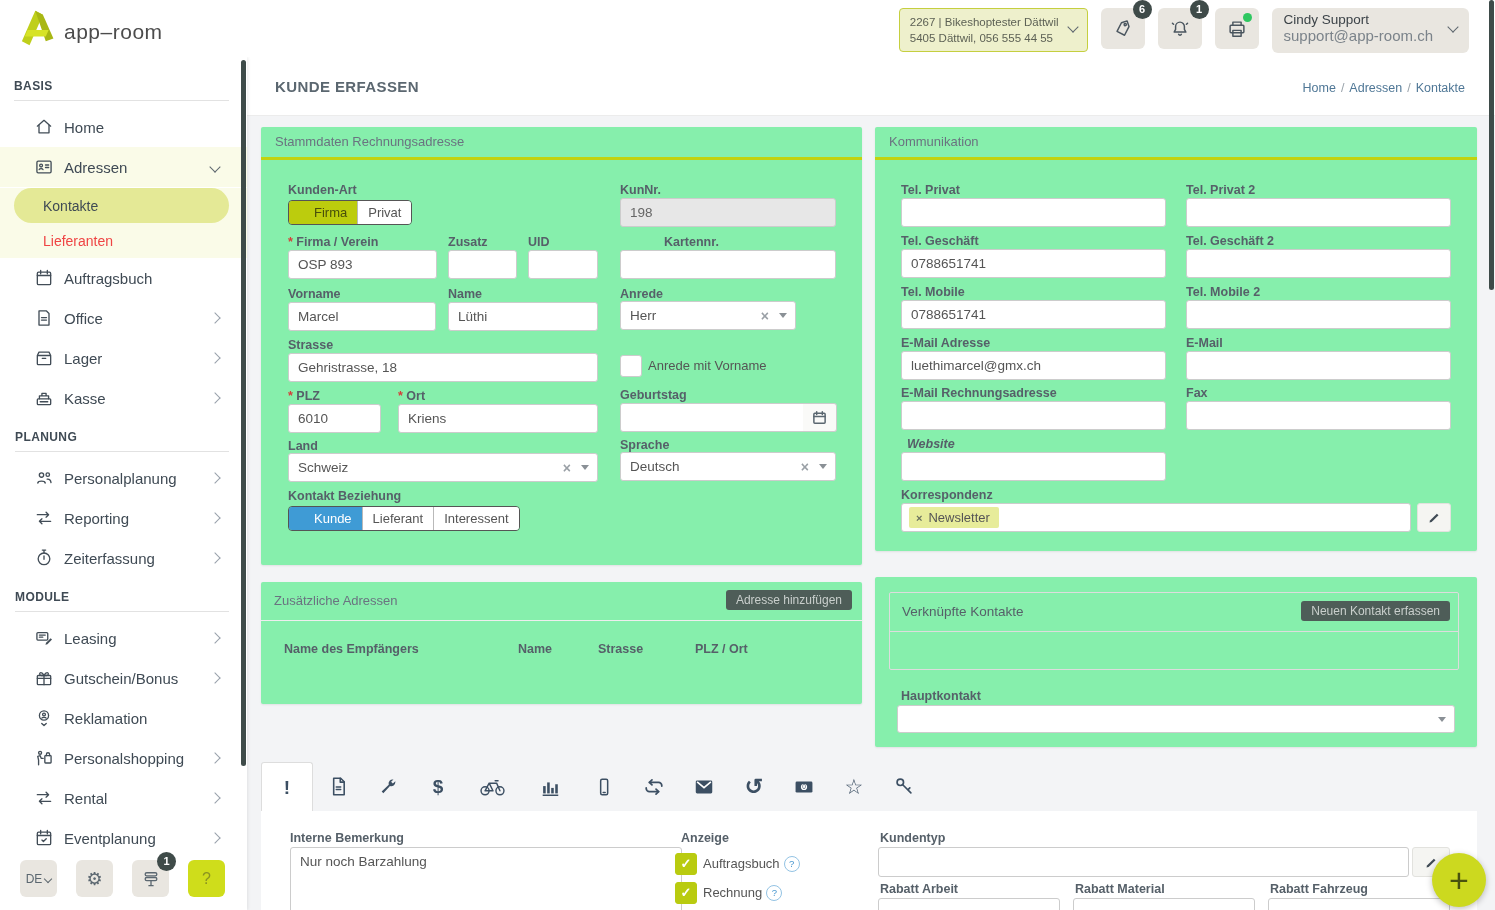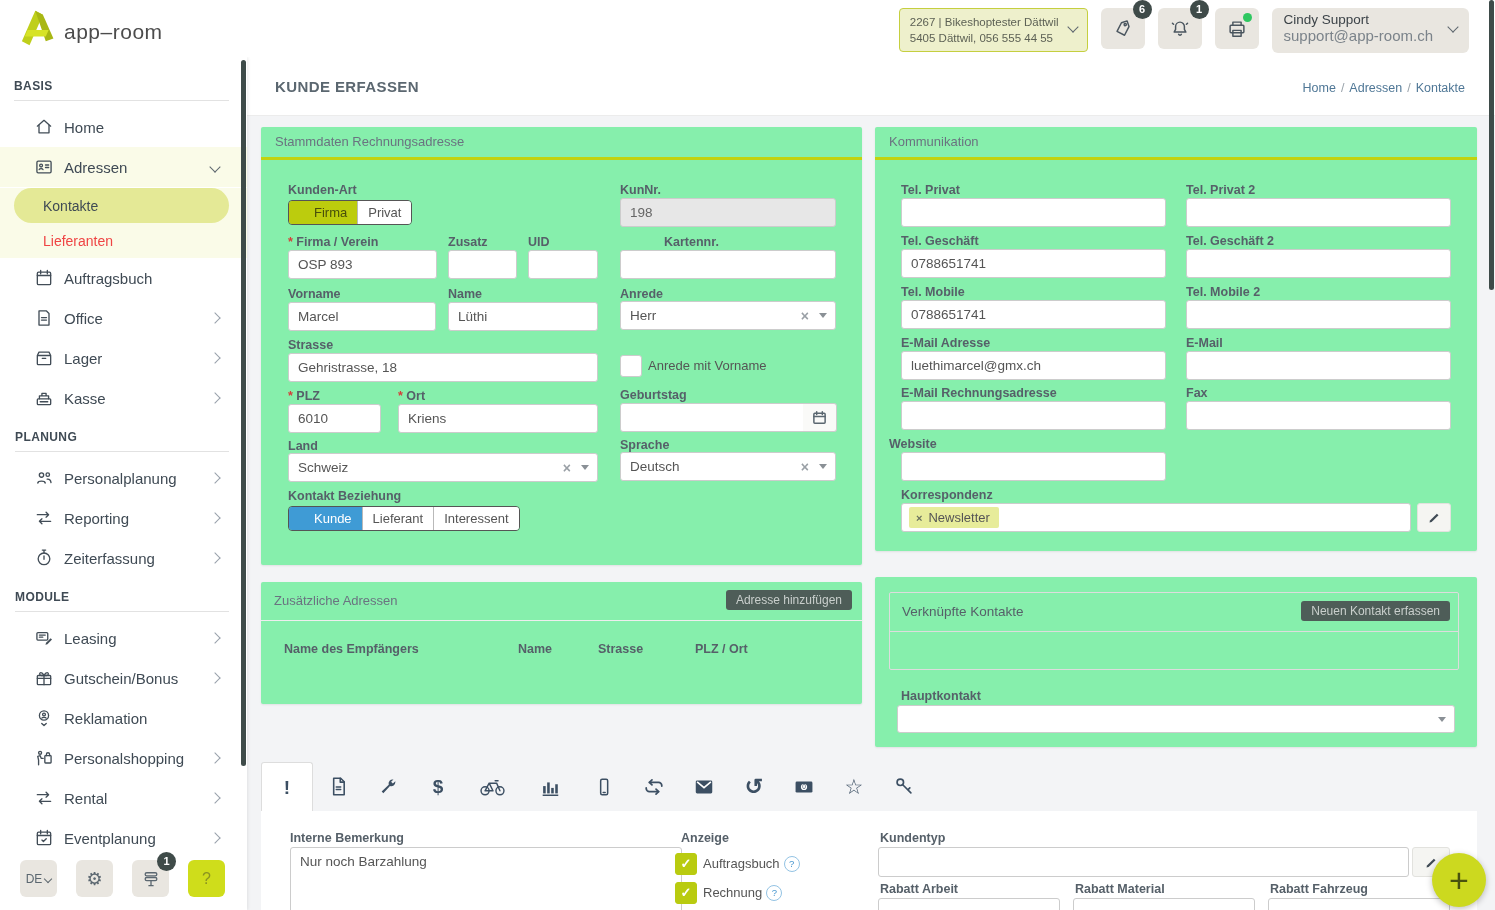--- a/index.html
+++ b/index.html
@@ -432,21 +432,21 @@
     <div class="lbl" style="left:359px;top:108px;margin-left:44px;">Kartennr.</div>
     <input class="inp" style="left: 359px; top: 123px; width: 216px;" value="">
 
     <div class="lbl" style="left:27px;top:160px;">Vorname</div>
     <input class="inp" style="left: 27px; top: 175px; width: 148px;" value="Marcel">
 
     <div class="lbl" style="left:187px;top:160px;">Name</div>
     <input class="inp" style="left: 187px; top: 175px; width: 150px;" value="Lüthi">
 
     <div class="lbl" style="left:359px;top:160px;">Anrede</div>
-    <div class="selbox" style="left:359px;top:174px;width:216px;">
+    <div class="selbox" style="left:359px;top:174px;width:176px;">
       <span class="val">Herr</span>
       <span class="clr">×</span>
       <span class="caret"></span>
     </div>
 
     <div class="lbl" style="left:27px;top:211px;">Strasse</div>
     <input class="inp" style="left: 27px; top: 226px; width: 310px;" value="Gehristrasse, 18">
 
     <span class="cbx" style="left:359px;top:228px;"></span>
     <span class="cblbl" style="left:387px;top:231px;">Anrede mit Vorname</span>
@@ -509,21 +509,21 @@
     <div class="lbl" style="left:26px;top:209px;">E-Mail Adresse</div>
     <input class="inp" style="left: 26px; top: 224px; width: 265px;" value="luethimarcel@gmx.ch">
     <div class="lbl" style="left:311px;top:209px;">E-Mail</div>
     <input class="inp" style="left: 311px; top: 224px; width: 265px;" value="">
 
     <div class="lbl" style="left:26px;top:259px;">E-Mail Rechnungsadresse</div>
     <input class="inp" style="left: 26px; top: 274px; width: 265px;" value="">
     <div class="lbl" style="left:311px;top:259px;">Fax</div>
     <input class="inp" style="left: 311px; top: 274px; width: 265px;" value="">
 
-    <div class="lbl" style="left:14px;top:310px;">Website</div>
+    <div class="lbl" style="left:32px;top:310px;font-style:italic;">Website</div>
     <input class="inp" style="left: 26px; top: 325px; width: 265px;" value="">
 
     <div class="lbl" style="left:26px;top:361px;">Korrespondenz</div>
     <div class="selbox" style="left:26px;top:376px;width:510px;padding-left:3px;">
       <span class="tagchip">
         <span class="tx">×</span>
         <span>Newsletter</span>
       </span>
       <span class="val"></span>
     </div>

